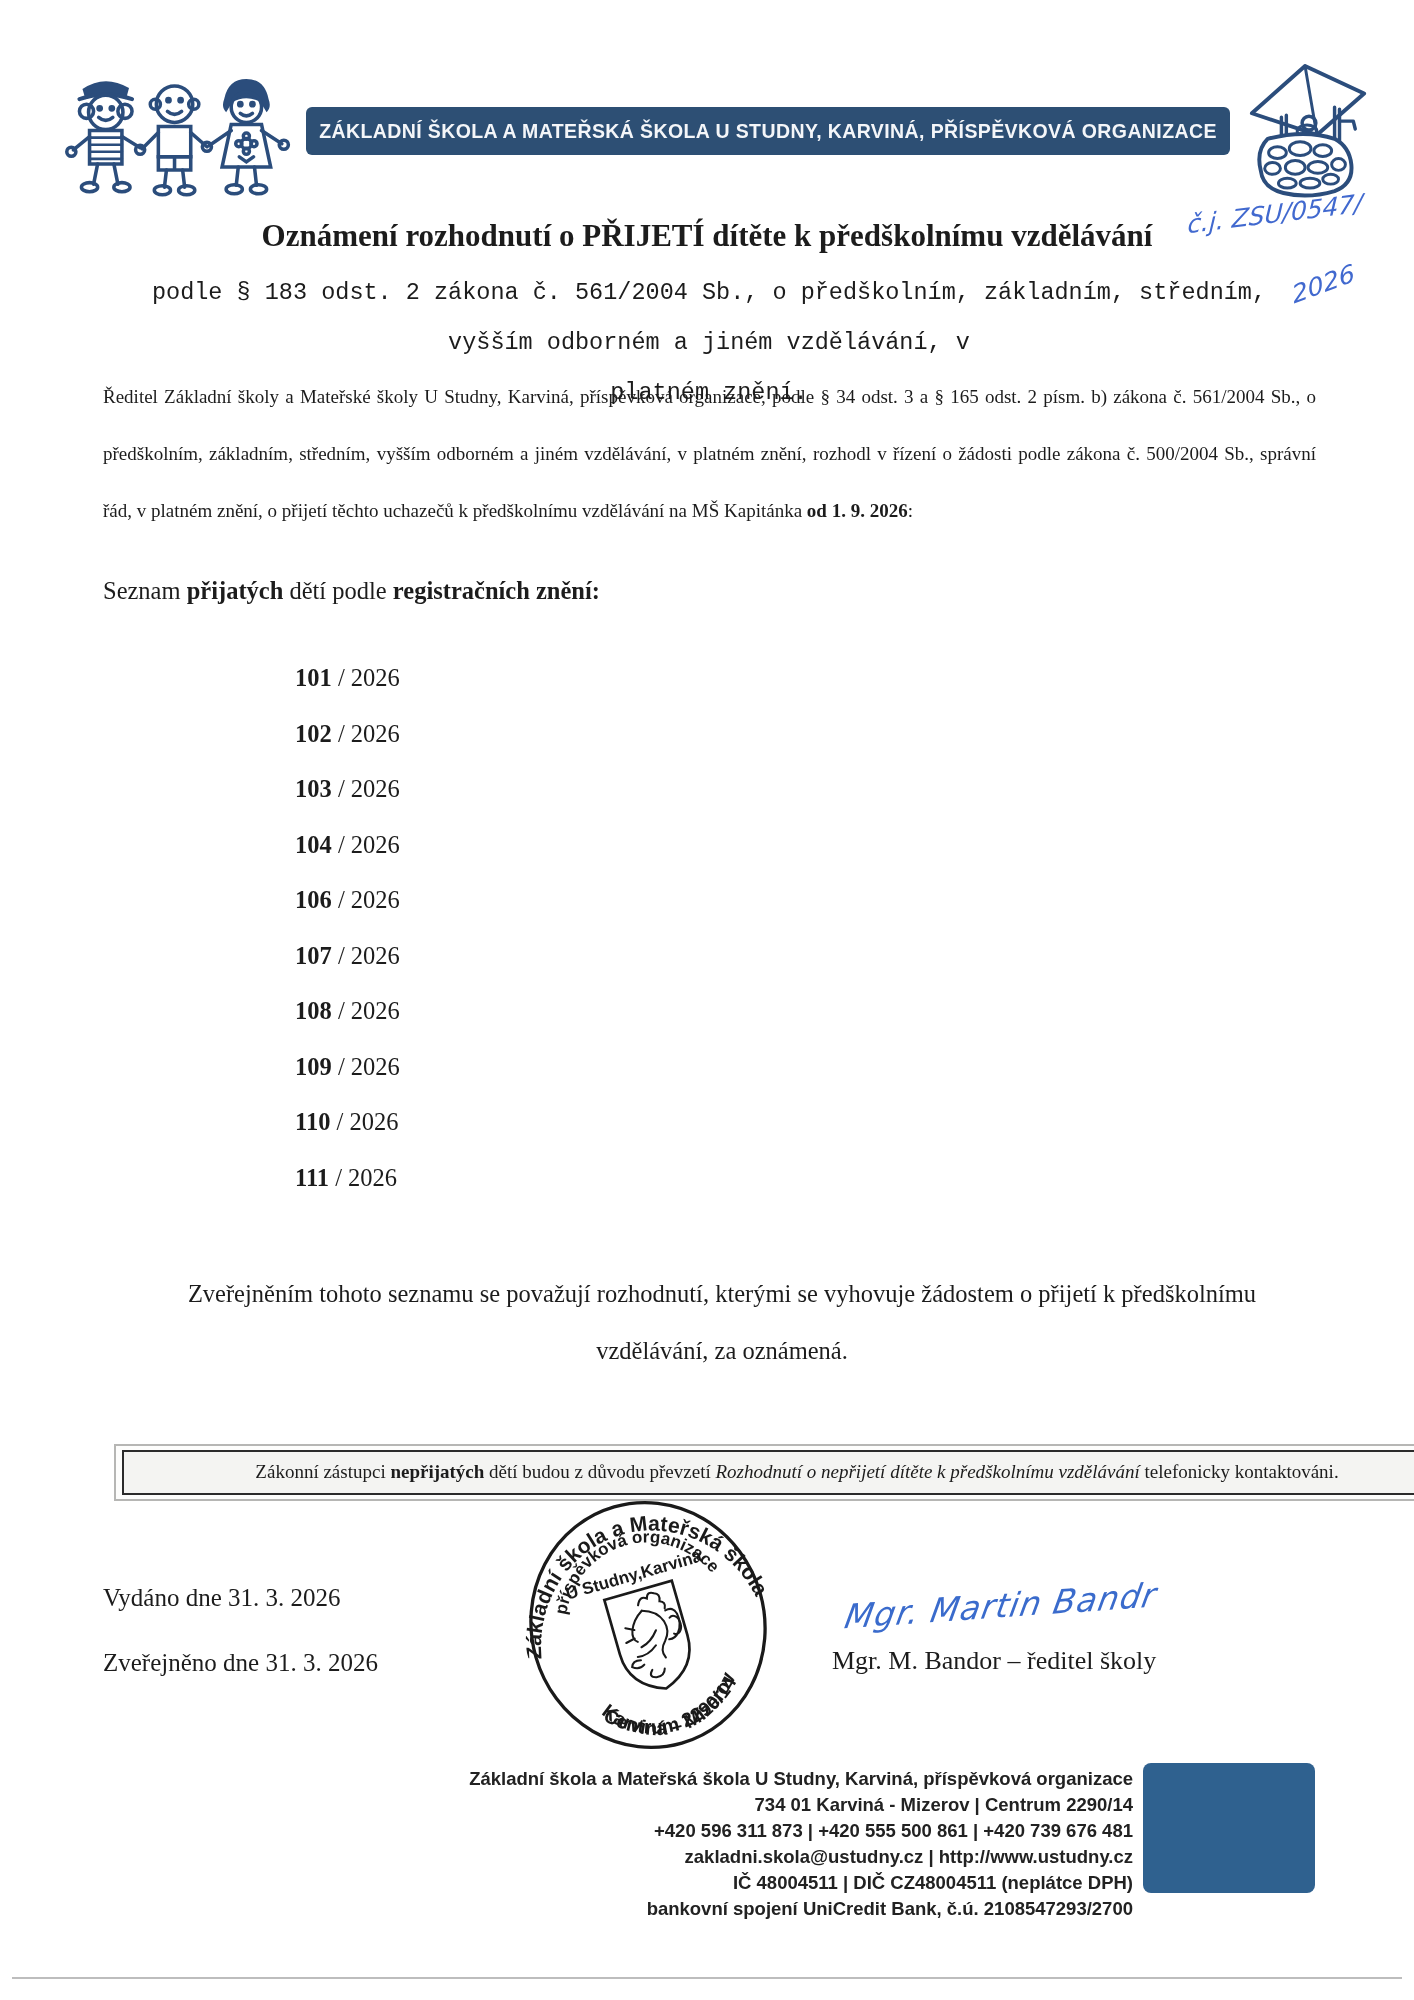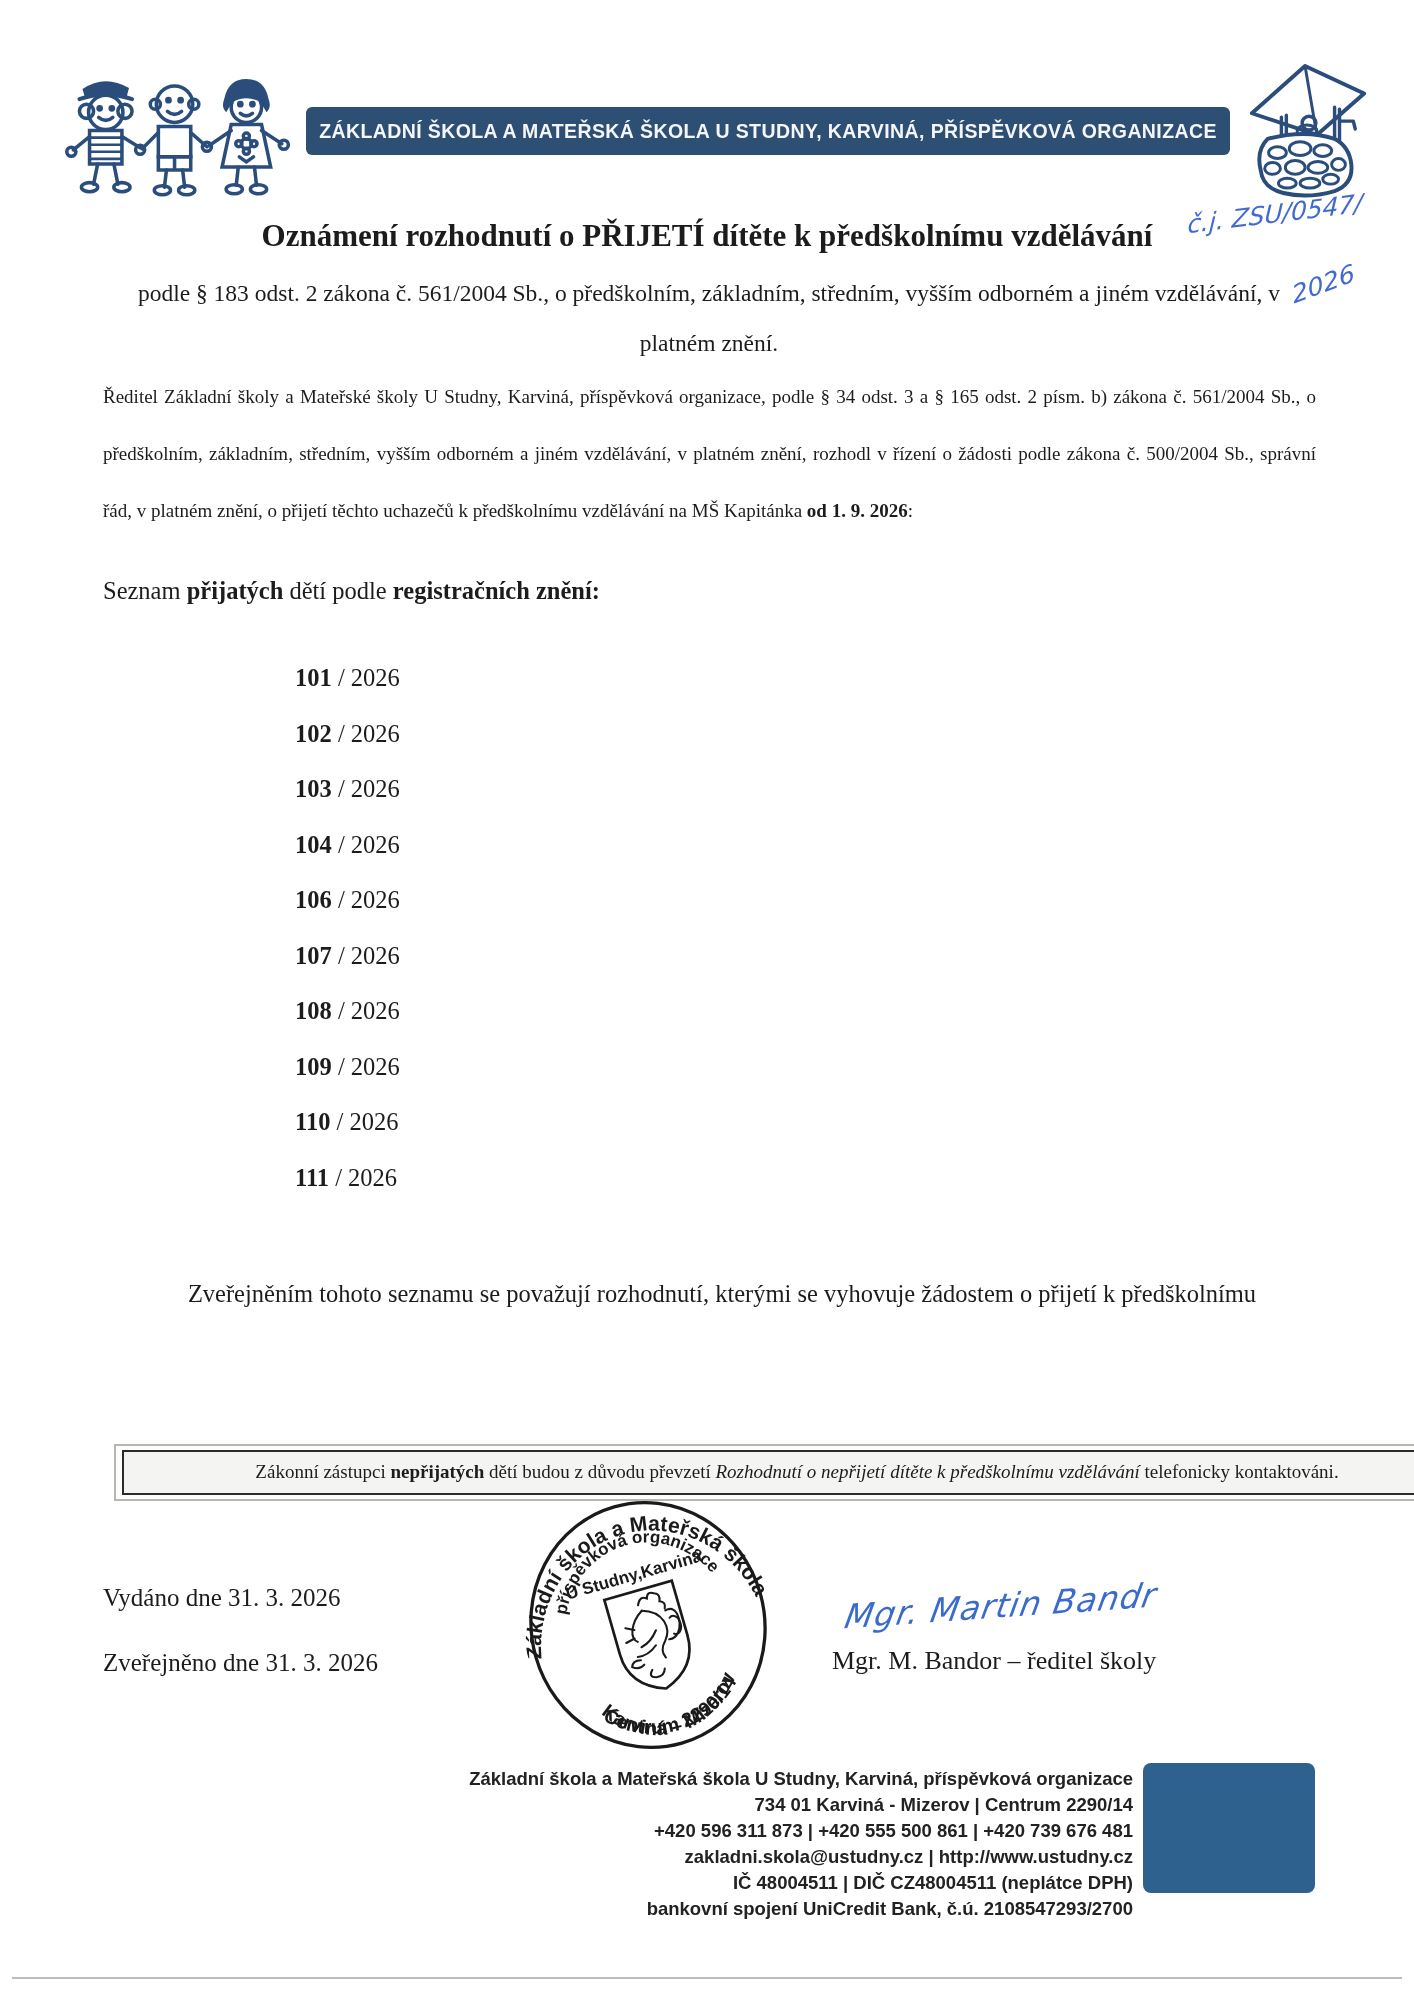--- a/index.html
+++ b/index.html
@@ -24,21 +24,21 @@
   .well-logo { width:128px; height:148px; flex:0 0 auto; }
 
   
   .title { position:absolute; top:218px; left:0; width:1414px; text-align:center;
            font-size:31px; font-weight:bold; }
   .refnote { position:absolute; top:196px; left:1185px; width:240px;
              color:#4169cf; font-family:"DejaVu Sans",sans-serif; font-style:italic;
              font-size:25px; transform:rotate(-7deg) skewX(-10deg); }
   .refnote .l2 { display:block; margin:38px 0 0 108px; transform:rotate(-14deg); }
   .subtitle { position:absolute; top:268px; left:103px; width:1212px; text-align:center;
-              font-size:23.5px; line-height:50px; }
+              font-size:23.5px; line-height:50px;font-family:Liberation Mono, monospace; }
 
   
   .mainpara { position:absolute; top:368px; left:103px; width:1213px;
               font-size:19px; line-height:57px; text-align:justify; }
   .b { font-weight:bold; }
   .i { font-style:italic; }
 
   .listintro { position:absolute; top:577px; left:103px; font-size:24.5px; }
 
   .reglist { position:absolute; top:664px; left:295px; font-size:24.5px; }
@@ -196,20 +196,21 @@
 
       <div class="reg-item"><span class="b">109</span><span> / </span><span>2026</span></div>
 
       <div class="reg-item"><span class="b">110</span><span> / </span><span>2026</span></div>
 
       <div class="reg-item"><span class="b">111</span><span> / </span><span>2026</span></div>
     </div>
 
   <div class="announce">
     <div>Zveřejněním tohoto seznamu se považují rozhodnutí, kterými se vyhovuje žádostem o přijetí k předškolnímu</div>
+    <div>vzdělávání, za oznámená.</div>
   </div>
 
   <div class="noticewrap">
     <div class="noticebox"><span>Zákonní zástupci </span><span class="b">nepřijatých</span><span> dětí budou z důvodu převzetí </span><span class="i">Rozhodnutí o nepřijetí dítěte k předškolnímu vzdělávání</span><span> telefonicky kontaktováni.</span></div>
   </div>
 
   <div class="issued">Vydáno dne 31. 3. 2026</div>
   <div class="published">Zveřejněno dne 31. 3. 2026</div>
 
   <svg class="stamp" viewBox="0 0 240 250">

